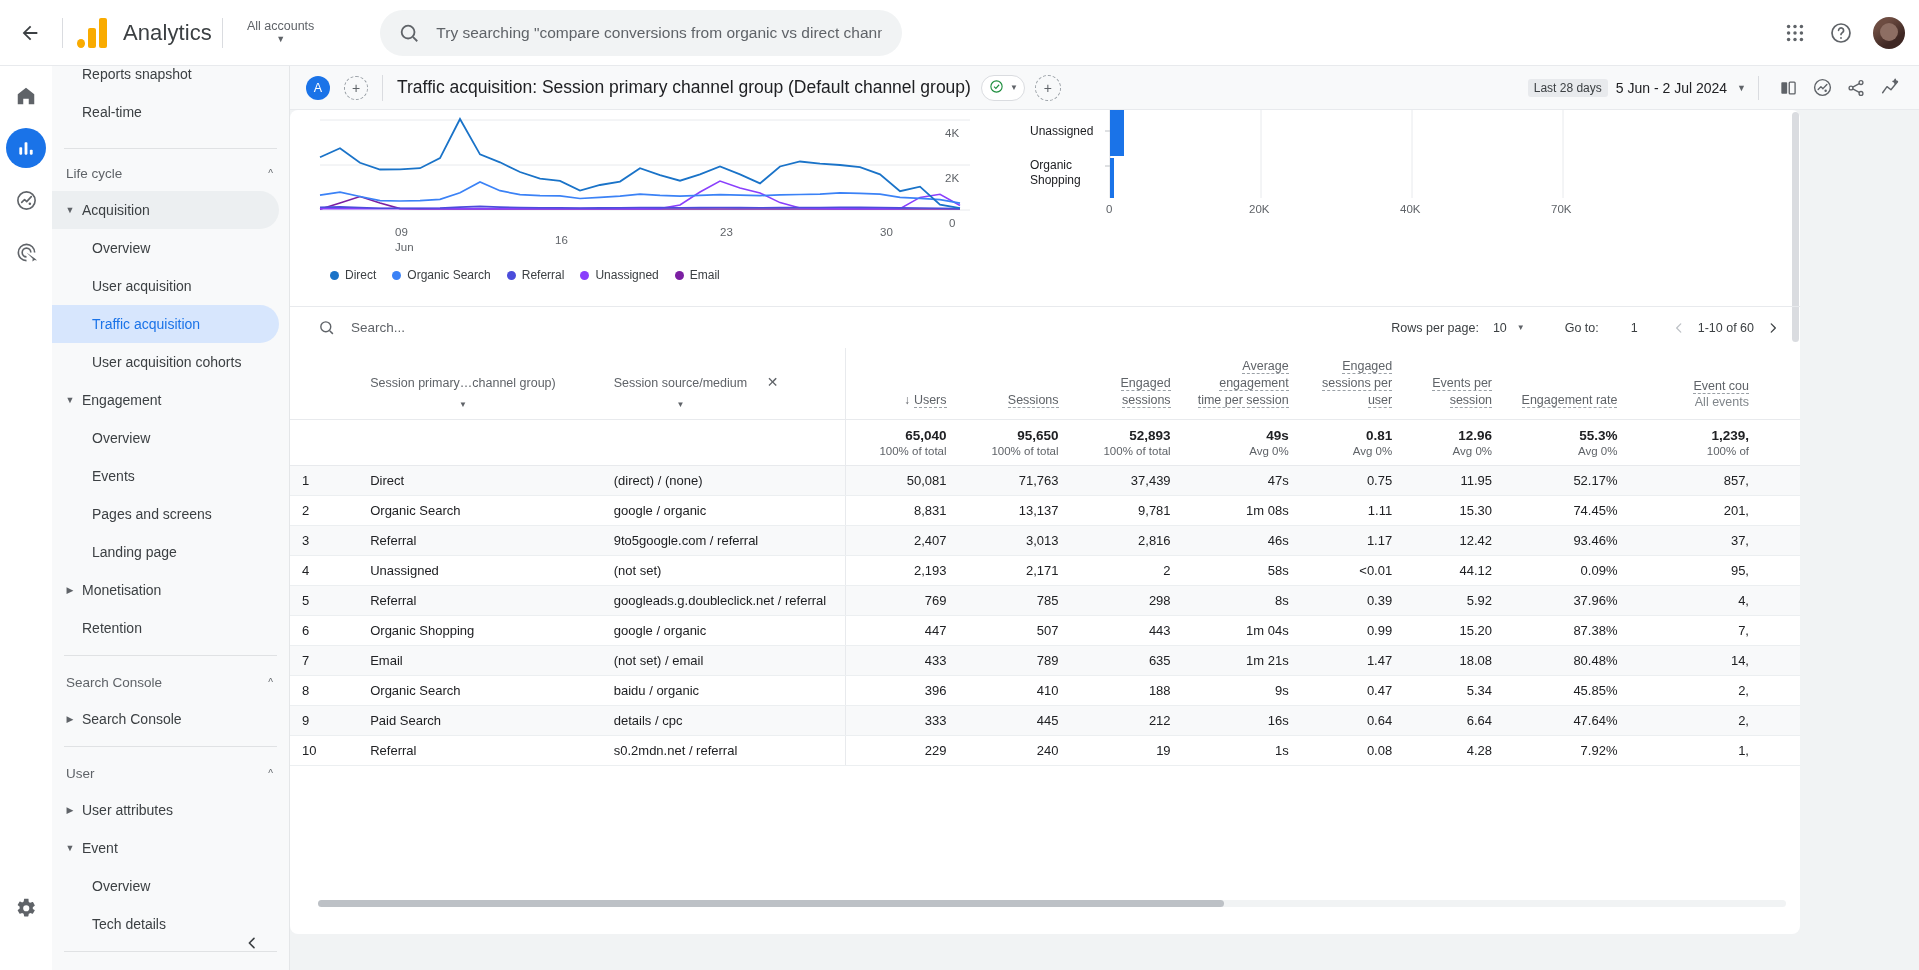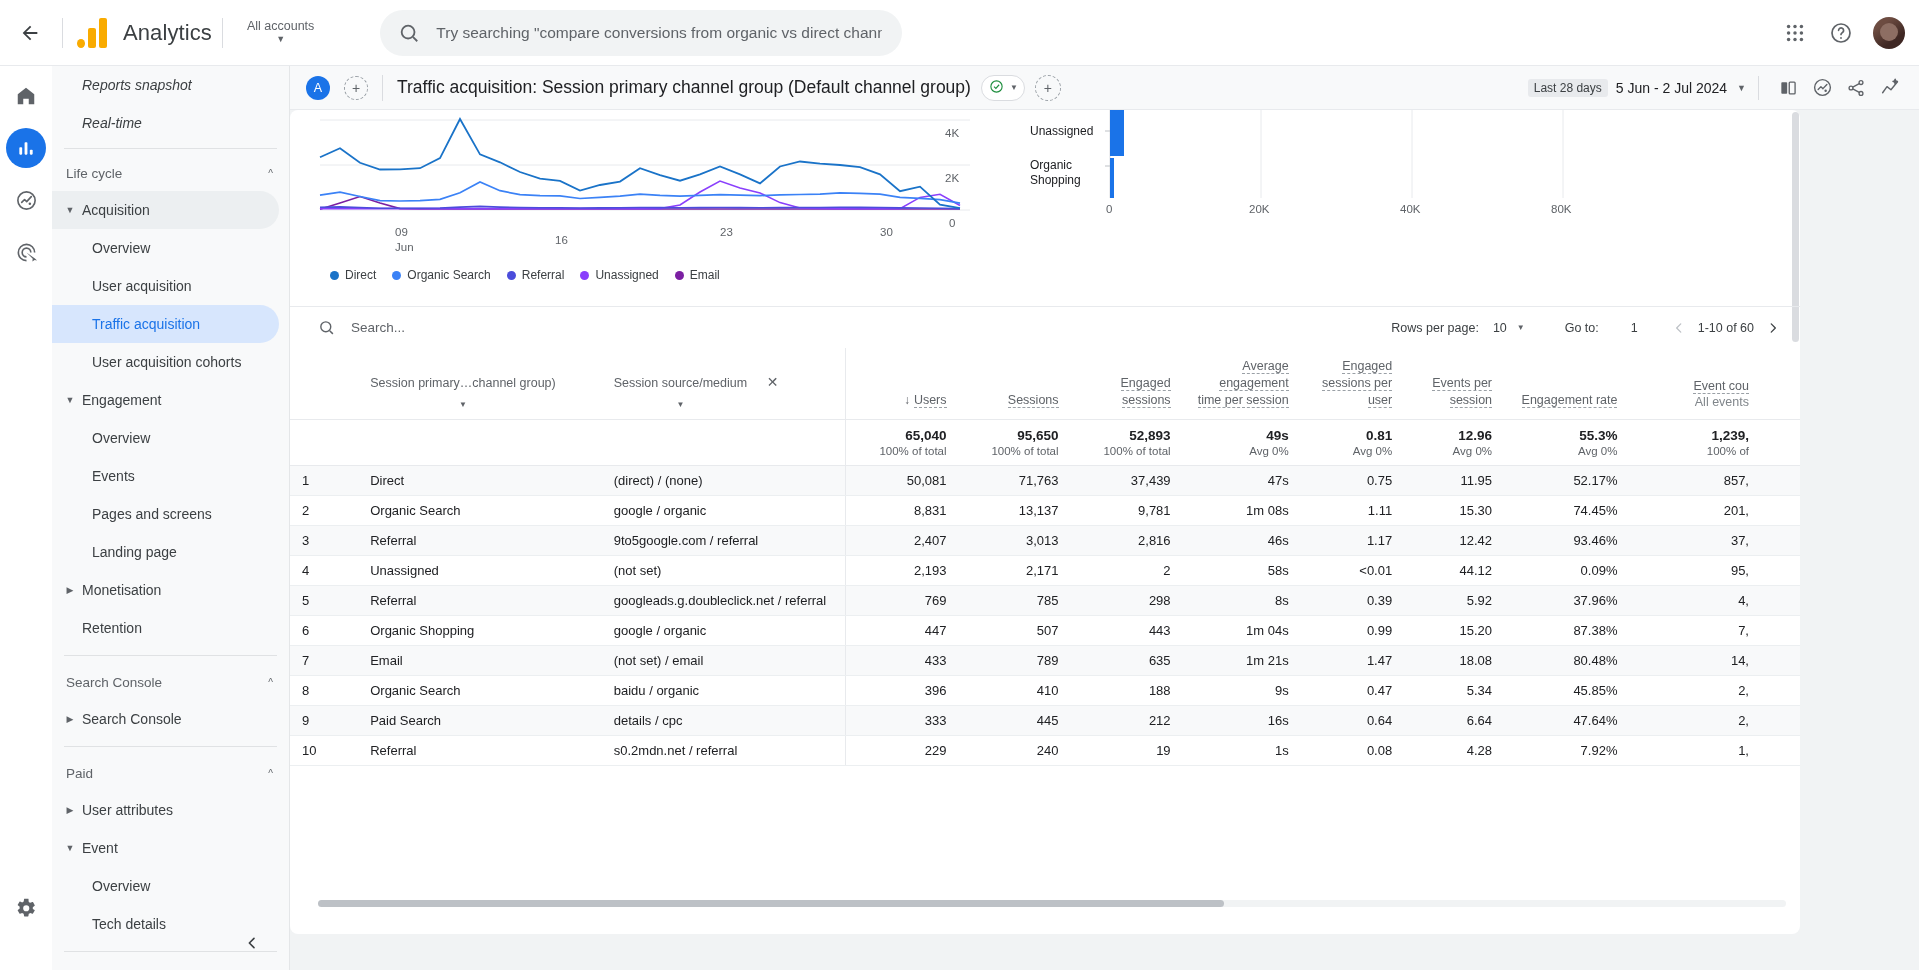--- a/index.html
+++ b/index.html
@@ -66,23 +66,23 @@
   .rail-btn.active { background: #1a73e8; color: #fff; }
   .rail-settings { position: absolute; bottom: 30px; }
 
   
   .sidenav {
     position: absolute; top: 66px; left: 52px; width: 238px; height: 904px;
     background: #f8f9fa; border-right: 1px solid #e4e6e8;
     font-size: 14px; overflow: hidden;
   }
   .nav-item {
-    height: 38px; display: flex; align-items: center; cursor: pointer;
+    height: 38px; display: flex; align-items: flex-start; cursor: pointer;
     padding-left: 14px; border-radius: 0 19px 19px 0; margin-right: 10px;
-    color: #3c4043; white-space: nowrap; font-style: italic;
+    color: #3c4043; white-space: nowrap;
   }
   .nav-item .txt { padding-left: 0; }
   .nav-divider { height:1px; background:#e0e2e4; margin: 8px 12px 8px 12px; }
   .nav-section {
     height: 36px; display: flex; align-items: center; justify-content: space-between;
     padding: 0 16px 0 14px; color: #5f6368; font-size: 13.5px; cursor: pointer;
   }
   .nav-group {
     height: 38px; display:flex; align-items:center; cursor:pointer; color:#3c4043;
     padding-left: 10px; border-radius: 0 19px 19px 0; margin-right: 10px;
@@ -343,21 +343,21 @@
     <span>Search Console</span>
     <span style="font-size:10px;color:#5f6368;">^</span>
   </div>
   <div class="nav-group">
     <span class="tri">▶</span>
     <span>Search Console</span>
   </div>
   <div class="nav-divider"></div>
 
   <div class="nav-section">
-    <span>Paid</span>
+    <span>User</span>
     <span style="font-size:10px;color:#5f6368;">^</span>
   </div>
   <div class="nav-group">
     <span class="tri">▶</span>
     <span>User attributes</span>
   </div>
   <div class="nav-group">
     <span class="tri">▼</span>
     <span>Event</span>
   </div>
@@ -491,21 +491,21 @@
           <line x1="392" y1="0" x2="392" y2="112" stroke="#e8eaed" stroke-width="1"></line>
           <line x1="543" y1="0" x2="543" y2="112" stroke="#e8eaed" stroke-width="1"></line>
           <line x1="85" y1="45" x2="90" y2="45" stroke="#bdc1c6" stroke-width="1"></line>
           <line x1="85" y1="80" x2="90" y2="80" stroke="#bdc1c6" stroke-width="1"></line>
           <rect x="90" y="20" width="14" height="50" fill="#1a73e8"></rect>
           <rect x="90" y="72" width="4" height="40" fill="#1a73e8"></rect>
         </svg>
         <span class="ax-lab" style="left:86px; top:117px;">0</span>
         <span class="ax-lab" style="left:229px; top:117px;">20K</span>
         <span class="ax-lab" style="left:380px; top:117px;">40K</span>
-        <span class="ax-lab" style="left:531px; top:117px;">80K</span>
+        <span class="ax-lab" style="left:531px; top:117px;">70K</span>
       </div>
       <div class="vscroll"></div>
     </div>
 
     <div class="tsearch">
       <span class="si">
         <svg width="17" height="17" viewBox="0 0 24 24" fill="none" stroke="currentColor" stroke-width="2">
             <circle cx="11" cy="11" r="7"></circle>
             <path d="M16.5 16.5L21 21"></path>
           </svg>

